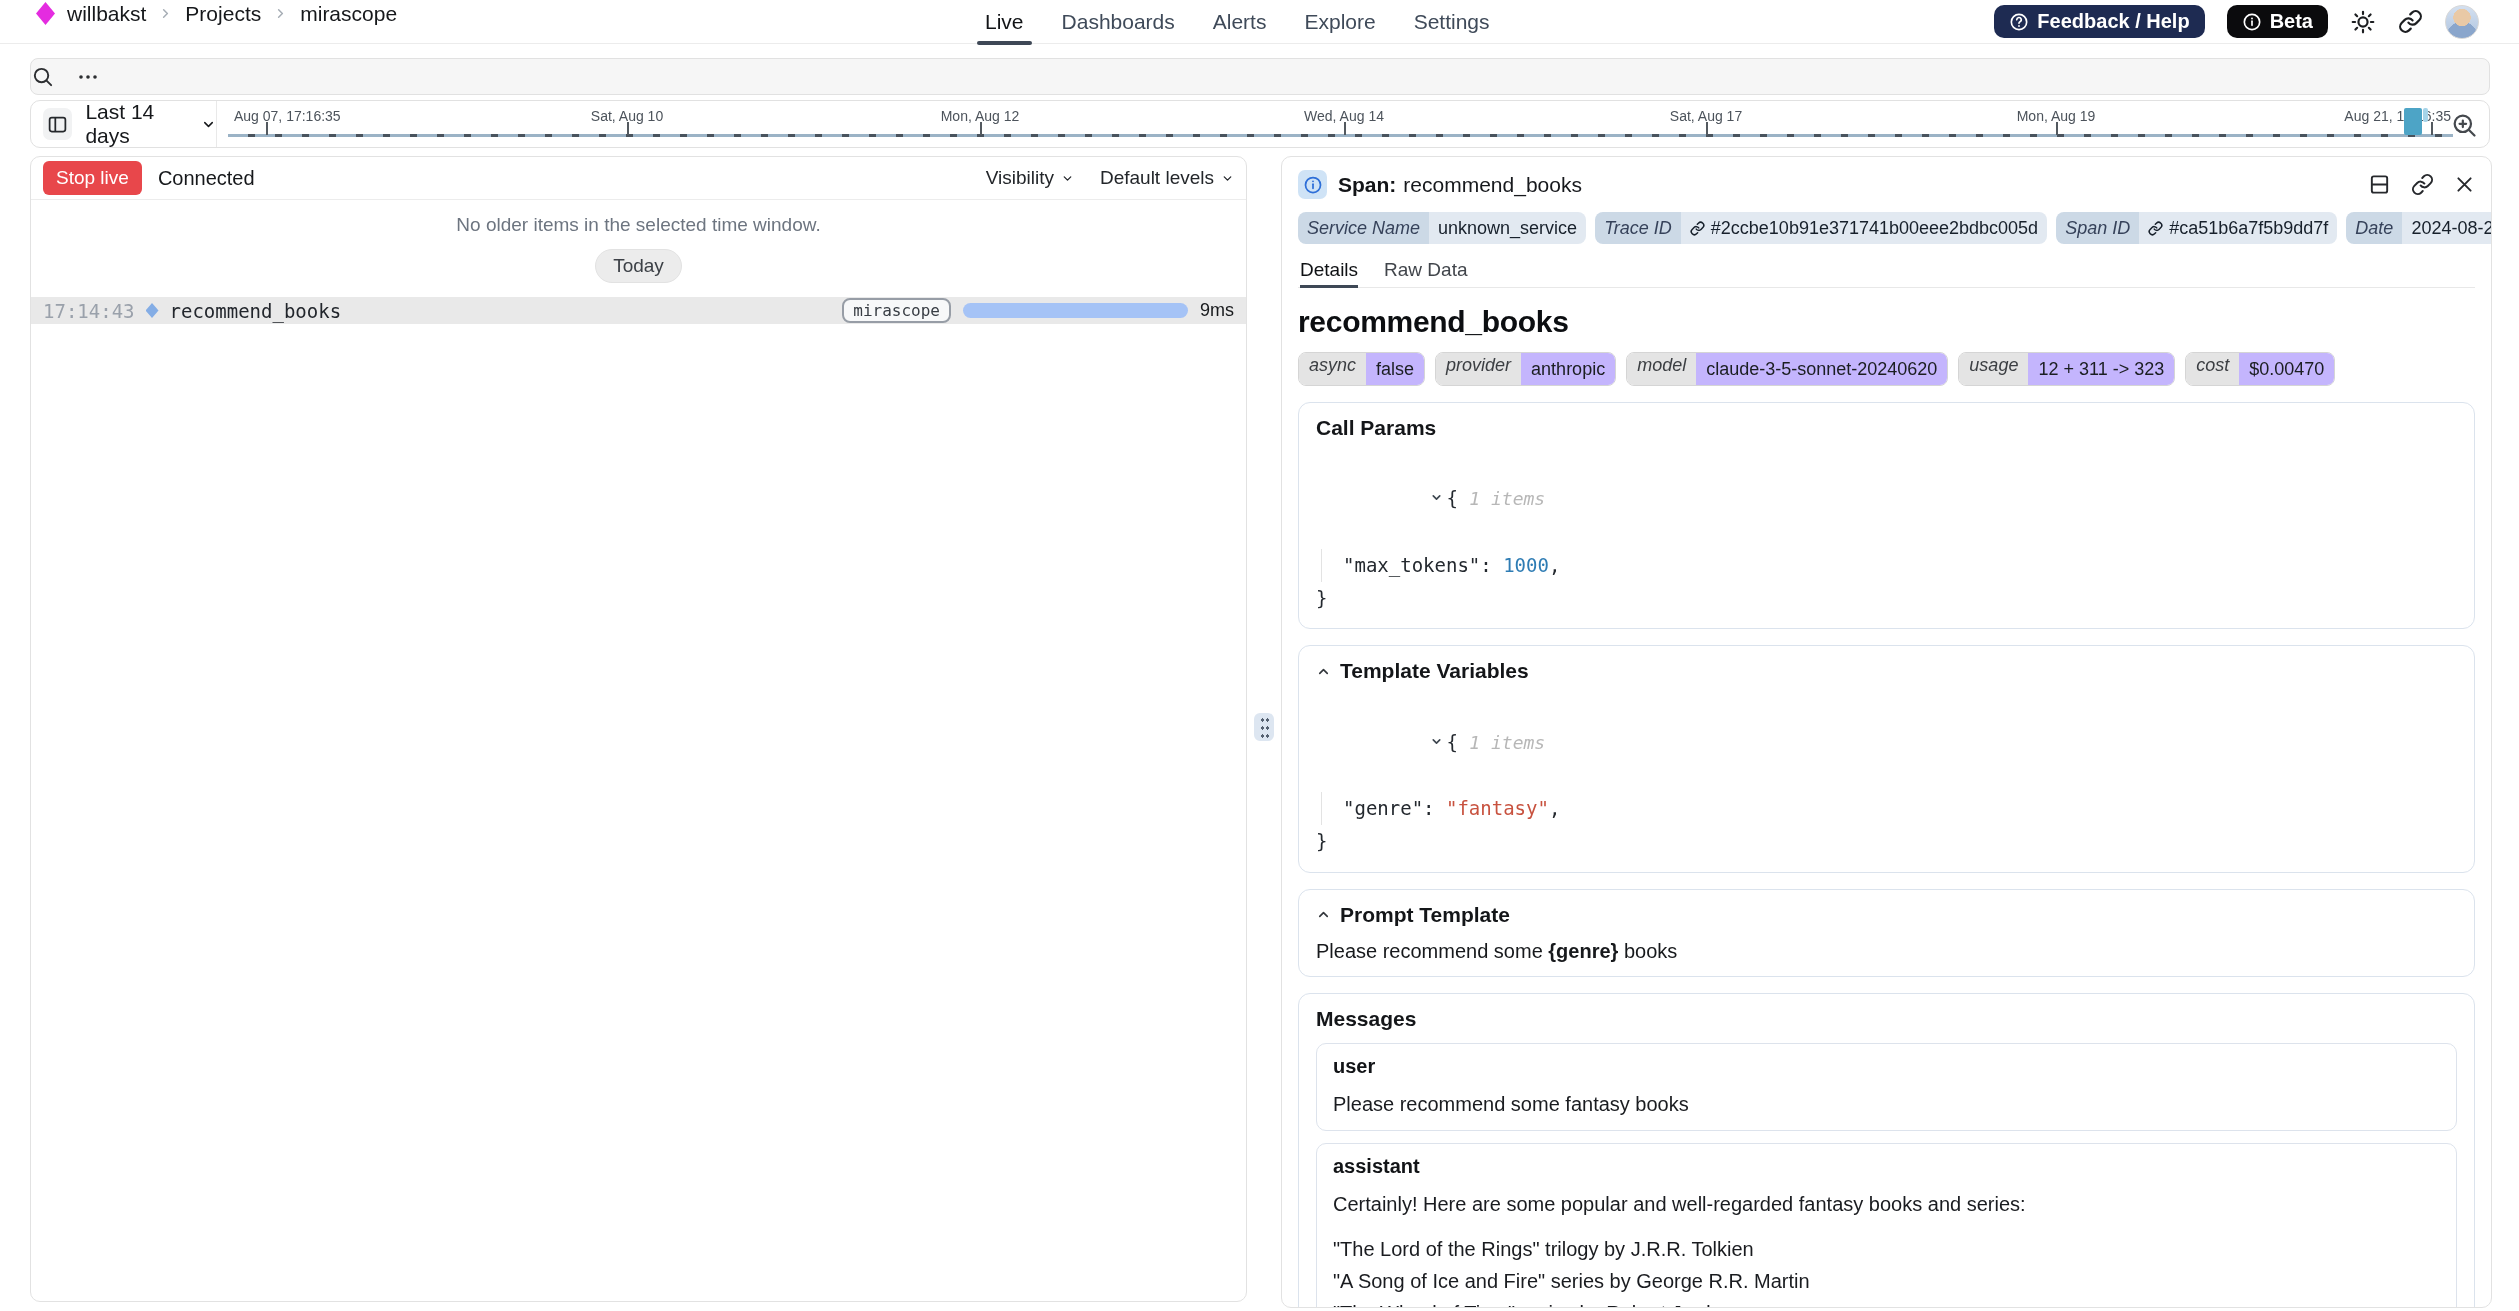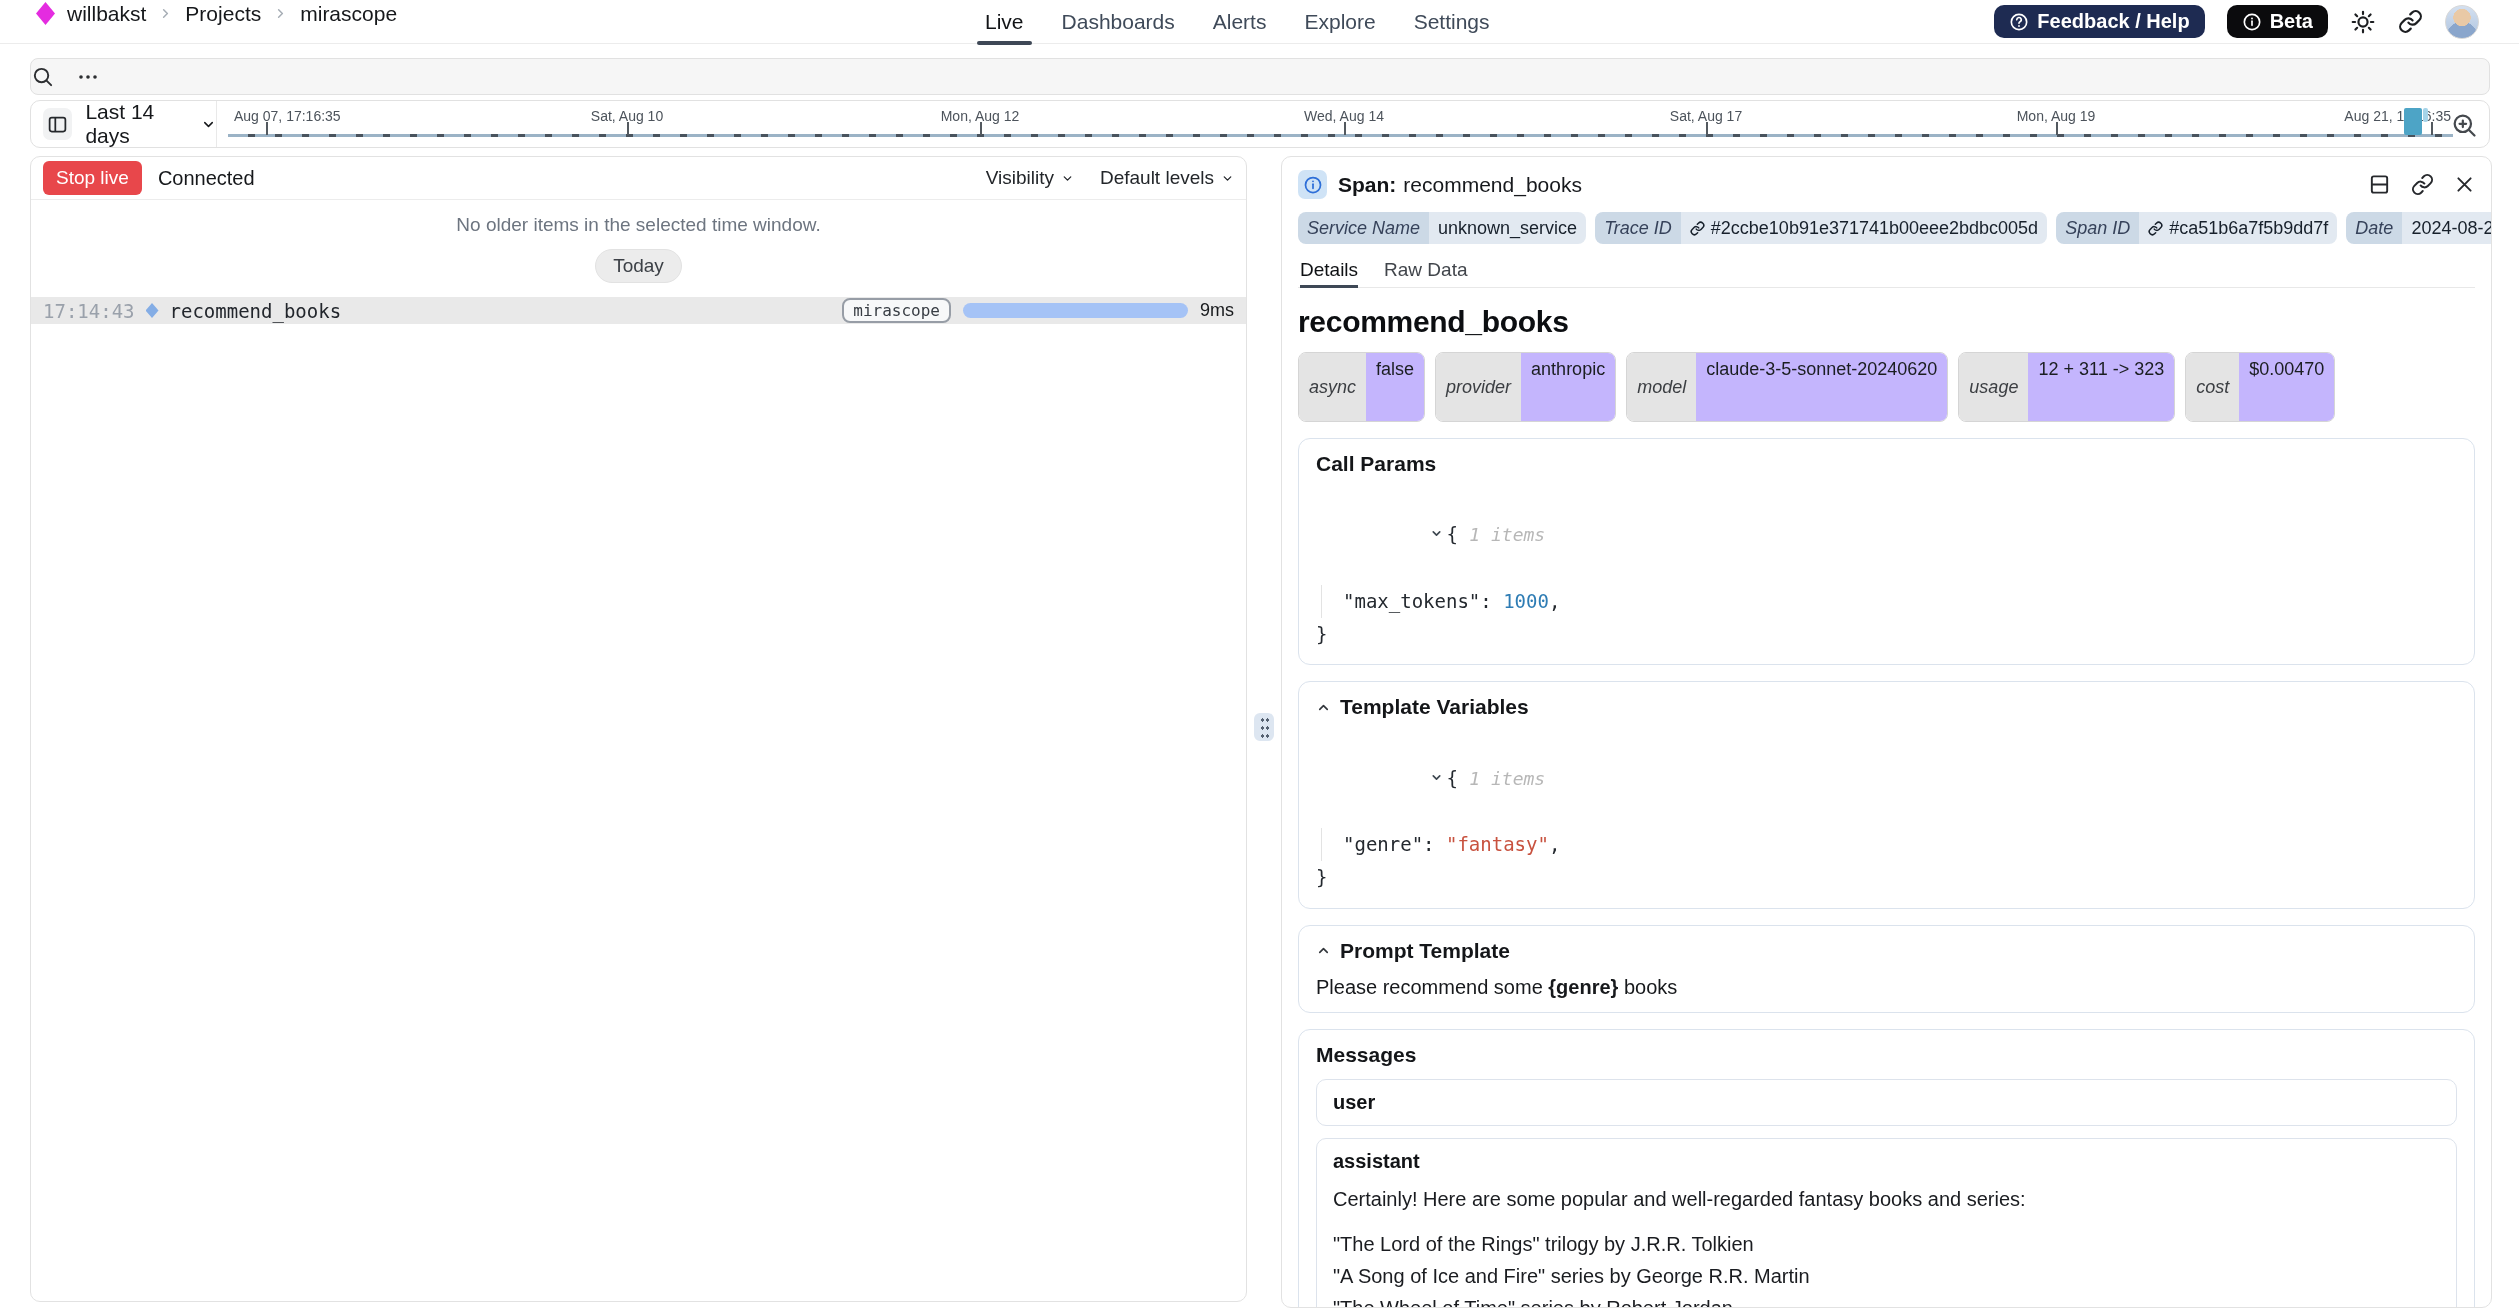--- a/index.html
+++ b/index.html
@@ -91,21 +91,21 @@
   .meta-badge { display:flex; border-radius:8px; overflow:hidden; font-size:18px; line-height:1; white-space:nowrap; flex-shrink:0; }
   .mb-label { background:#ccd9e6; color:#36425a; font-style:italic; padding:7px 9px; }
   .mb-value { background:#e2e9f1; color:#17202b; padding:7px 9px; display:flex; align-items:center; gap:6px; }
   .rp-tabs { margin-top:15px; display:flex; gap:26px; border-bottom:1px solid #e8e8e8; padding:0 2px; }
   .rp-tab { font-size:19px; color:#41454b; padding-bottom:4px; cursor:pointer; }
   .rp-tab.active { color:#0f1114; border-bottom:3px solid #3e4856; margin-bottom:-1px; }
   .rp-content { margin-top:17px; }
   .rp-h1 { font-size:30px; font-weight:700; color:#0c0e11; letter-spacing:-0.3px; }
   .attr-badges { margin-top:13px; display:flex; gap:10px; }
   .ab { display:flex; border:1px solid #d5d5d5; border-radius:8px; overflow:hidden; font-size:18px; line-height:1; white-space:nowrap; }
-  .ab-label { background:#e4e4e4; color:#3b3e42; font-style:italic; padding:25px 10px; }
+  .ab-label { background:#e4e4e4; color:#3b3e42; font-style:italic; padding:3px 10px; }
   .ab-value { background:#c4b5fd; color:#1b1e21; padding:7px 10px; }
   .card { margin-top:16px; border:1px solid #dbe3ed; border-radius:12px; padding:13px 17px; background:#fff; }
   .card-title { display:flex; align-items:center; gap:9px; font-size:21px; font-weight:700; color:#141619; }
   .caret { color:#33373c; }
   .json { font-family:"DejaVu Sans Mono","Liberation Mono",monospace; font-size:19px; color:#2b3037; margin-top:9px; }
   .json .row { line-height:1.75; white-space:pre; }
   .json .child { border-left:1px solid #e3e3e3; margin-left:5px; padding-left:21px; }
   .jchev { display:inline-flex; color:#3e4750; margin-right:3px; vertical-align:1px; }
   .jnote { color:#b7b7b7; font-style:italic; font-size:18px; }
   .jkey { color:#24292f; }
@@ -433,20 +433,21 @@
         <span>Prompt Template</span>
       </div>
       <div class="pt-text"><span>Please recommend some </span><span class="pt-var">{genre}</span><span> books</span></div>
     </div>
 
     <div class="card">
       <div class="card-title">Messages</div>
 
       <div class="msg-card">
         <div class="msg-role">user</div>
+        <div class="msg-text">Please recommend some fantasy books</div>
       </div>
 
       <div class="msg-card">
         <div class="msg-role">assistant</div>
         <div class="msg-text">Certainly! Here are some popular and well-regarded fantasy books and series:</div>
         <div class="book-list">
           <div class="book-line">"The Lord of the Rings" trilogy by J.R.R. Tolkien</div>
           <div class="book-line">"A Song of Ice and Fire" series by George R.R. Martin</div>
           <div class="book-line">"The Wheel of Time" series by Robert Jordan</div>
 

